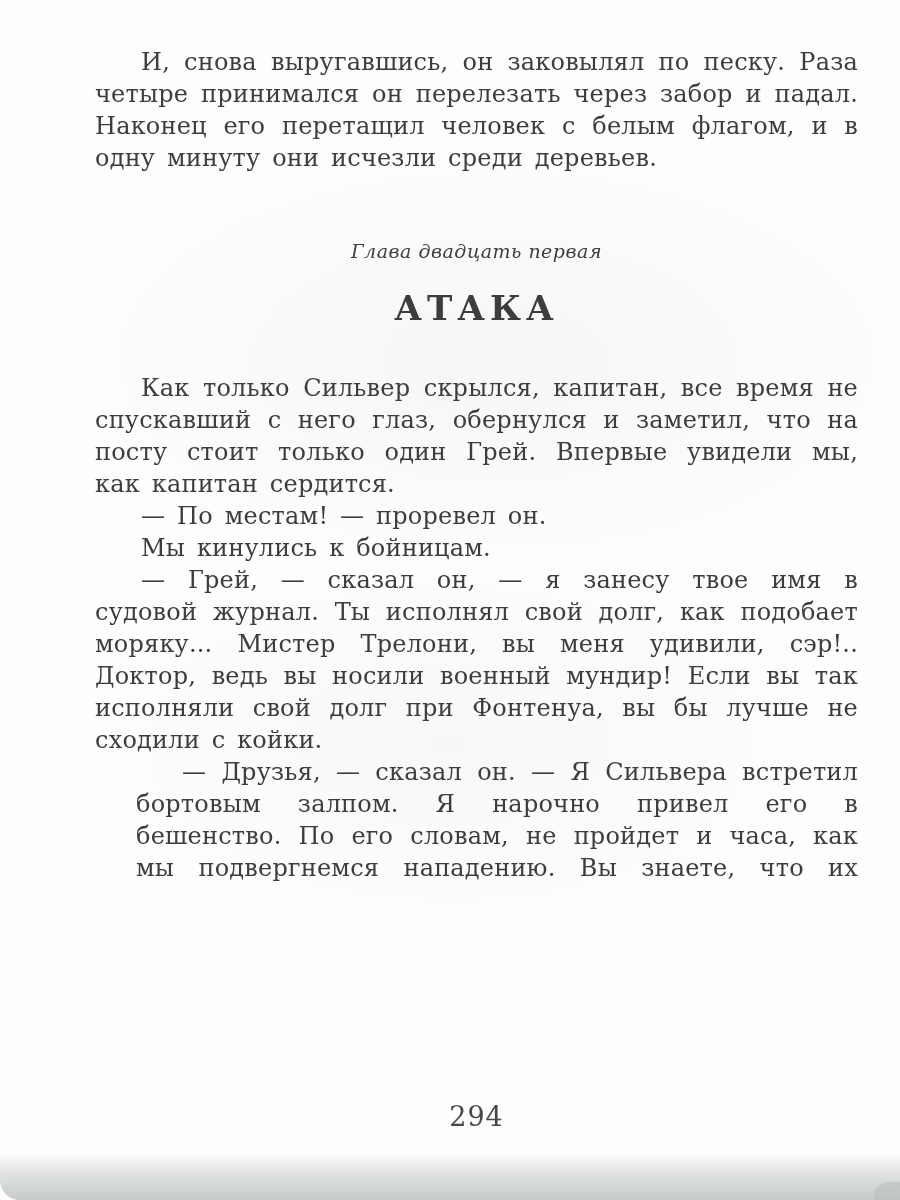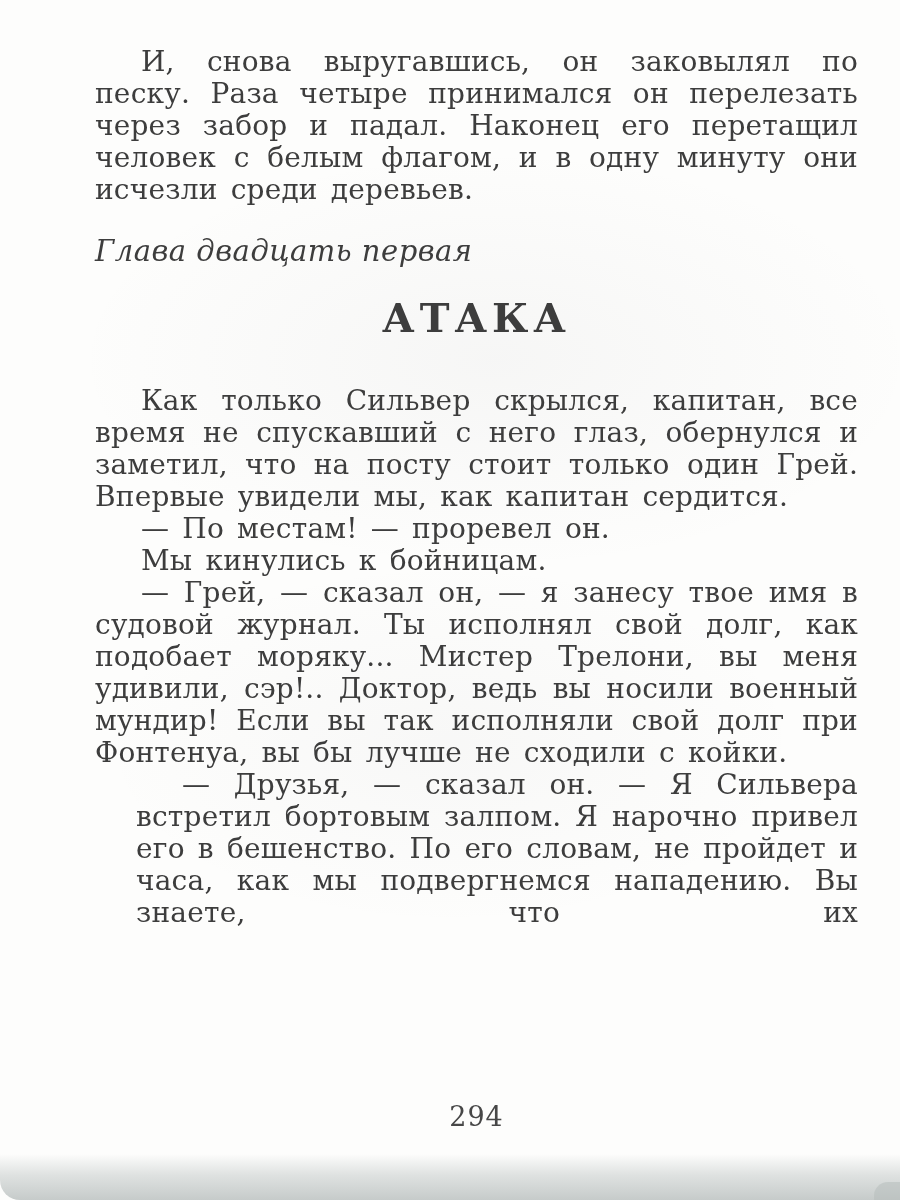--- a/index.html
+++ b/index.html
@@ -34,44 +34,44 @@
     top: 0;
     left: 0;
     right: 0;
     bottom: 0;
     padding: 46px 42px 0 95px;
     box-sizing: border-box;
     color: #3d3d3d;
   }
   .para {
     margin: 0;
-    font-size: 28px;
+    font-size: 24px;
     line-height: 32px;
     text-align: justify;
     text-indent: 46px;
     word-spacing: 4px;
     letter-spacing: 0.2px;
   }
   .para.continues {
     text-align-last: justify;
     margin-left: 41px;
   }
   .chapter-heading {
-    margin-top: 28px;
-    text-align: left;
+    margin-top: 66px;
+    text-align: center;
     font-style: italic;
-    font-size: 29px;
+    font-size: 19px;
     letter-spacing: 0.5px;
   }
   .chapter-title {
     margin-top: 26px;
     margin-bottom: 44px;
     text-align: center;
     font-weight: bold;
-    font-size: 40px;
+    font-size: 34px;
     letter-spacing: 5px;
   }
   .page-number {
     position: absolute;
     left: 95px;
     right: 42px;
     bottom: 68px;
     text-align: center;
     font-size: 27px;
     color: #474747;

